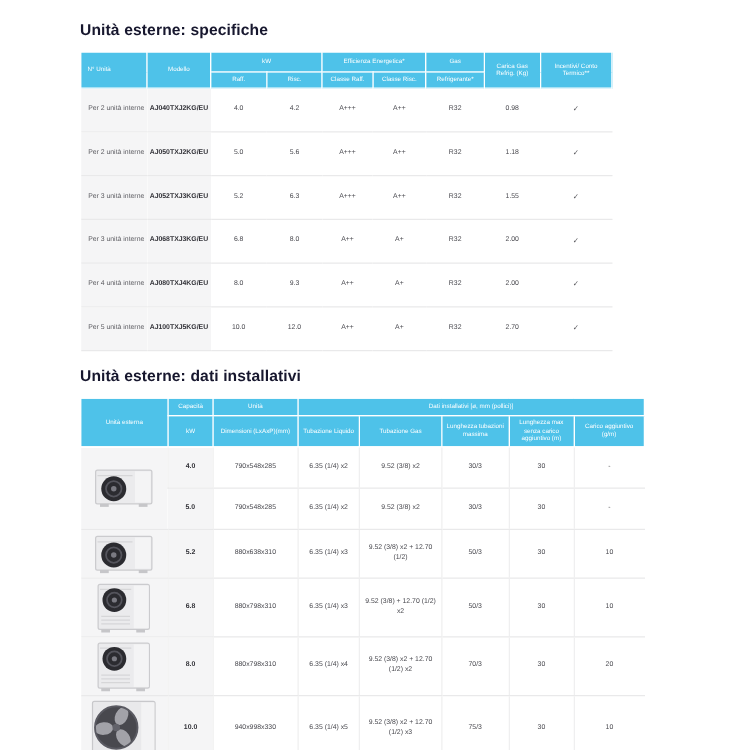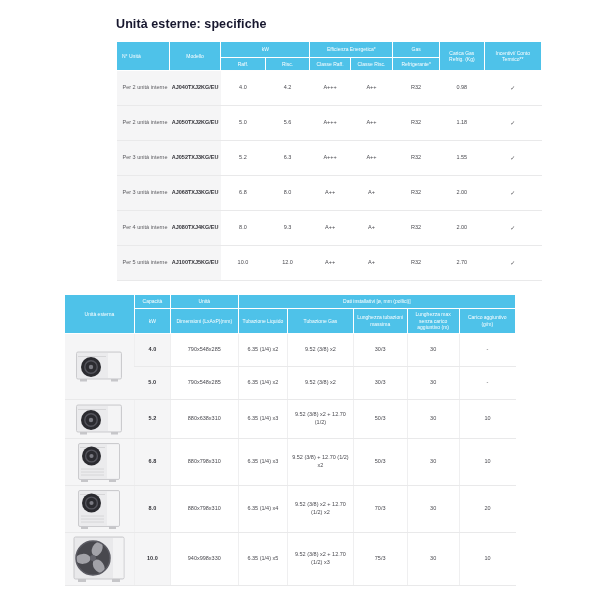--- a/index.html
+++ b/index.html
@@ -2,21 +2,21 @@
 <html><head>
 <meta charset="utf-8">
 <style>
   * { box-sizing: border-box; }
   html,body { margin:0; padding:0; }
   body {
     width:600px; height:600px; background:#ffffff;
     font-family:"Liberation Sans", sans-serif;
     -webkit-font-smoothing:antialiased;
   }
-  .section-spec    { margin:17px 0 0 116px; width:426px; }
+  .section-spec    { margin:17px 0 0 64px; width:426px; }
   .section-install { margin:13px 0 0 64px; width:452px; }
   .tbl-title {
     font-size:12.5px; font-weight:700; color:#17172e;
     margin:0 0 10px 0; letter-spacing:0.1px;
   }
   table { border-collapse:collapse; width:100%; table-layout:fixed; }
   thead th {
     background:#4ec2e9; color:#ffffff; font-weight:400;
     font-size:5px; line-height:1.3; padding:2px 2px;
     border:1px solid #ffffff; text-align:center; vertical-align:middle;
@@ -146,20 +146,21 @@
           <td>A+</td>
           <td>R32</td>
           <td>2.70</td>
           <td class="check">✓</td>
         </tr>
       </tbody>
   </table>
 </div>
 
 <div class="section-install">
+  <h2 class="tbl-title">Unità esterne: dati installativi</h2>
   <table class="inst">
     <colgroup>
       <col style="width:15.5%">
         <col style="width:8%">
         <col style="width:15%">
       <col style="width:11%">
         <col style="width:14.5%">
         <col style="width:12%">
       <col style="width:11.5%">
         <col style="width:12.5%">

